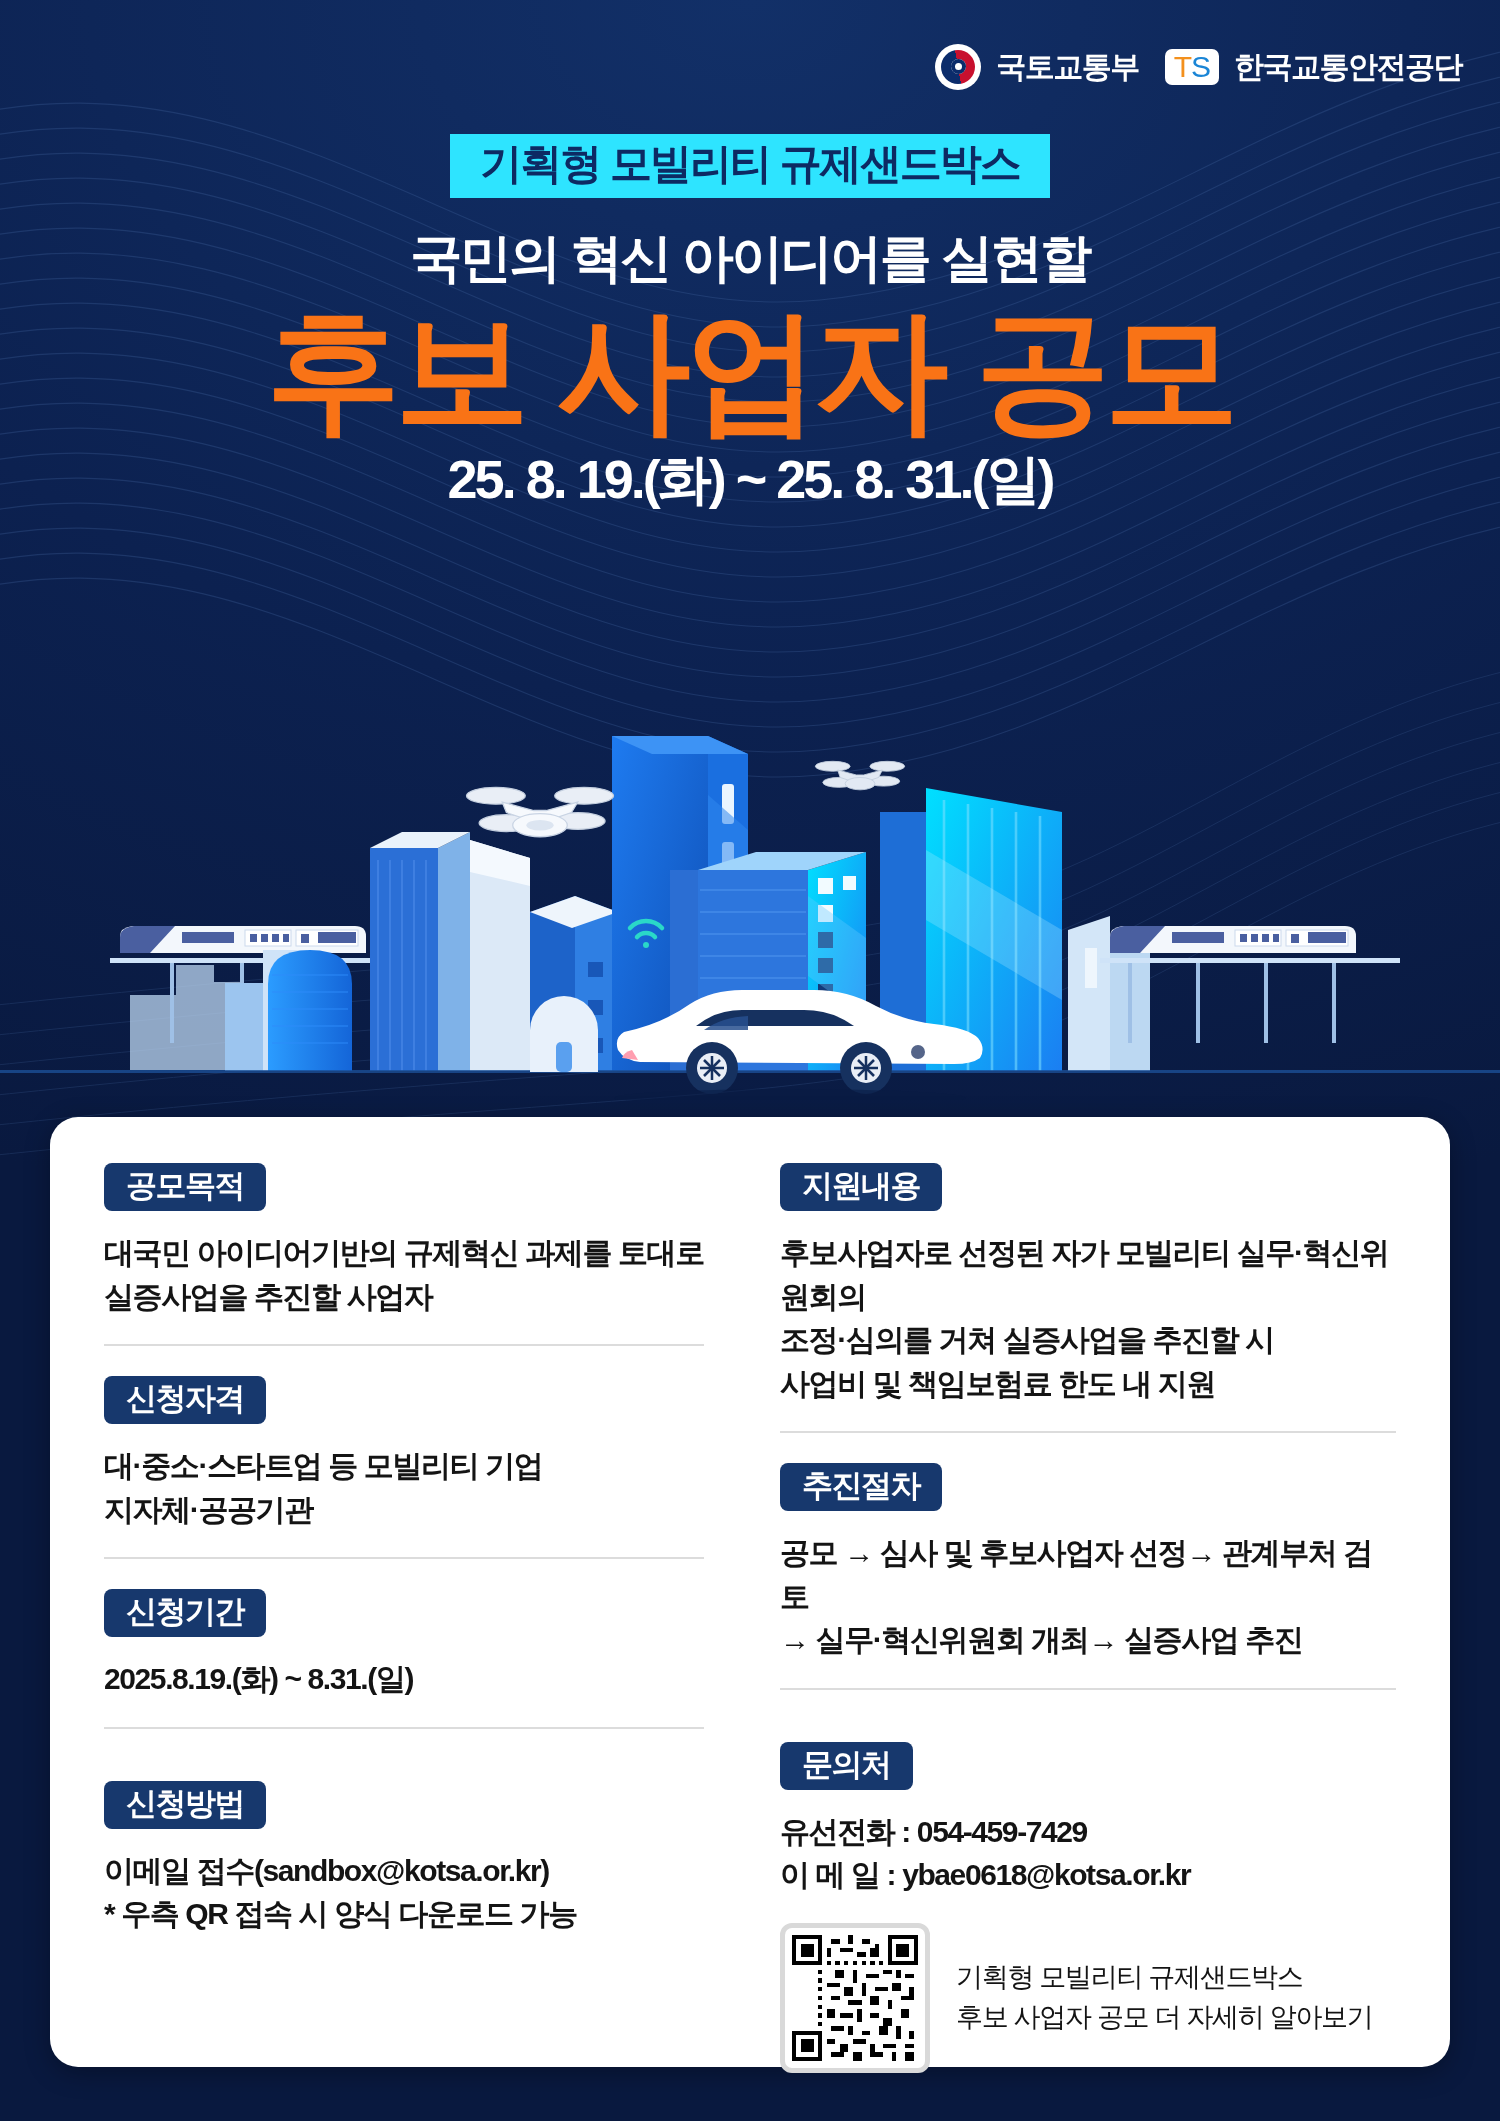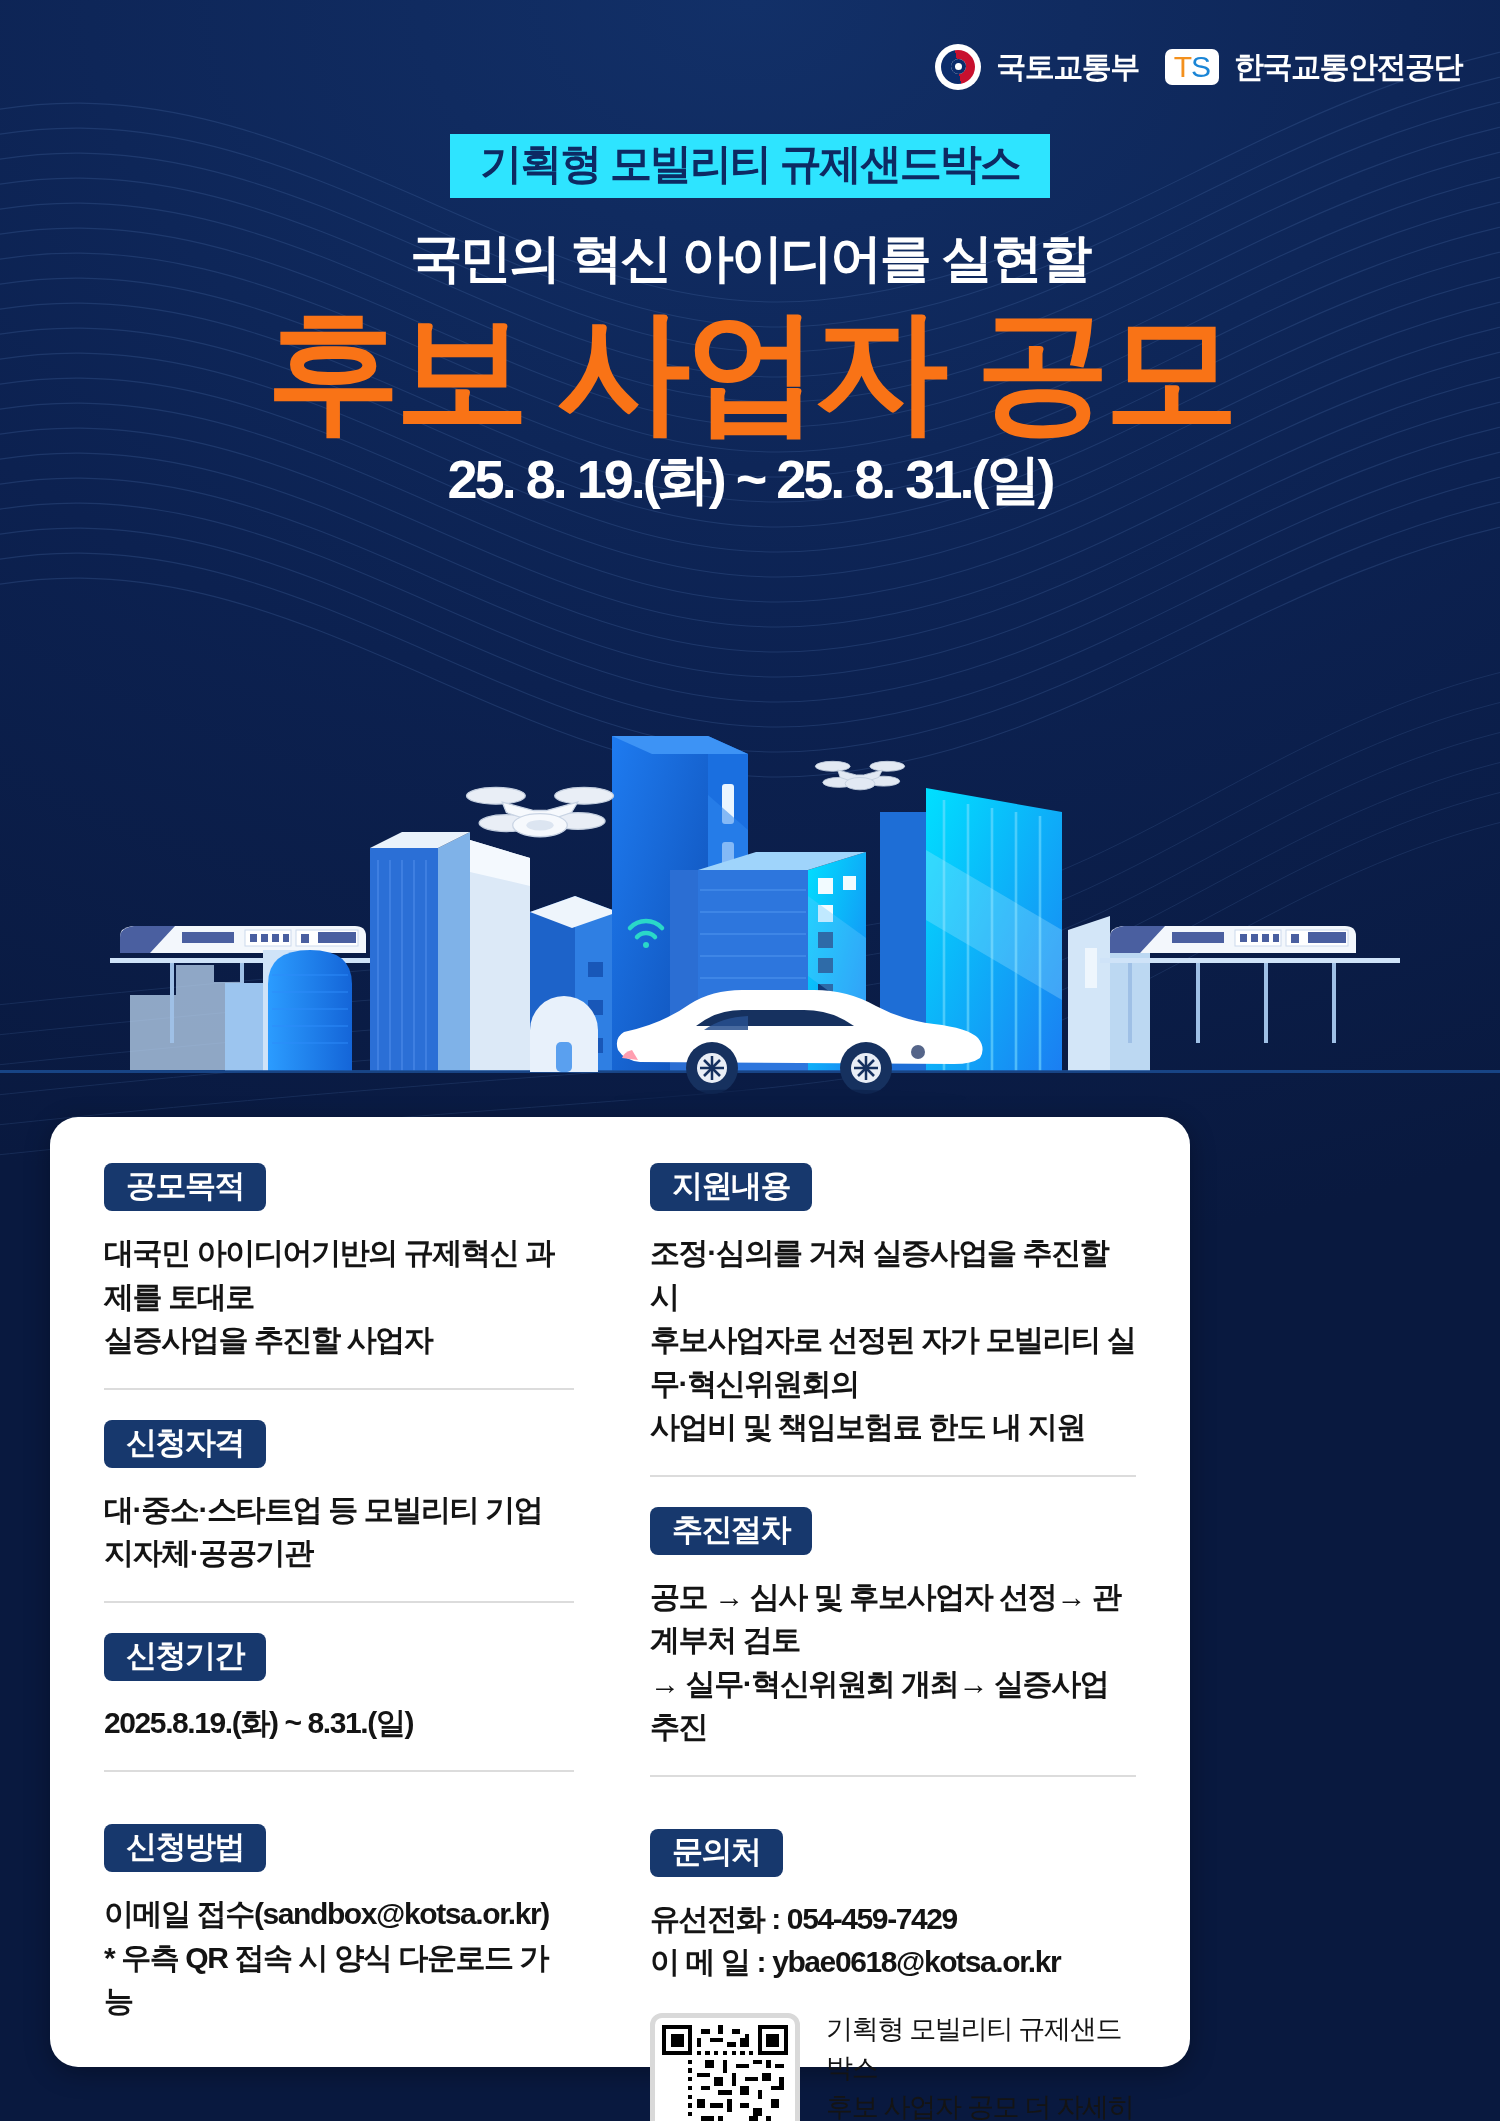--- a/index.html
+++ b/index.html
@@ -38,21 +38,21 @@
                letter-spacing:-2px; padding:9px 30px 13px; margin-top:134px; line-height:1; }
   .hero-sub { color:#ffffff; font-size:52px; font-weight:bold; letter-spacing:-2.5px; margin-top:32px; line-height:1.1; }
   .hero-main { color:#f97316; font-size:134px; font-weight:bold; letter-spacing:-5px; line-height:1.05; margin-top:14px; }
   .hero-date { color:#ffffff; font-size:54px; font-weight:bold; letter-spacing:-3px; margin-top:8px; line-height:1.1; }
 
   
   .city { position:absolute; left:0; right:0; top:700px; height:400px; }
   .city svg { display:block; width:1500px; height:400px; }
 
   
-  .card { position:absolute; left:50px; top:1117px; width:1140px; height:950px;
+  .card { position:absolute; left:50px; top:1117px; width:1400px; height:950px;
           background:#ffffff; border-radius:28px; box-shadow:0 6px 26px rgba(0,0,0,.3); }
   .card-inner { display:flex; padding:46px 54px 36px 54px; height:100%; }
   .col { width:50%; }
   .col-left { padding-right:46px; }
   .col-right { padding-left:30px; }
 
   .block { margin-bottom:6px; }
   .sec-badge { display:inline-block; background:#17386d; color:#ffffff; font-size:31px; font-weight:bold;
                letter-spacing:-1.5px; padding:7px 22px 10px; border-radius:8px; line-height:1; }
   .sec-body { margin-top:20px; color:#141414; font-size:30px; font-weight:bold; letter-spacing:-1.4px; line-height:1.45; }
@@ -405,22 +405,22 @@
         </div>
       </div>
 
     </div>
 
     <div class="col col-right">
 
       <div class="block">
         <div class="sec-badge">지원내용</div>
         <div class="sec-body">
+          <div>후보사업자로 선정된 자가 모빌리티 실무·혁신위원회의</div>
           <div>조정·심의를 거쳐 실증사업을 추진할 시</div>
-          <div>후보사업자로 선정된 자가 모빌리티 실무·혁신위원회의</div>
           <div>사업비 및 책임보험료 한도 내 지원</div>
         </div>
       </div>
       <div class="divider"></div>
 
       <div class="block">
         <div class="sec-badge">추진절차</div>
         <div class="sec-body">
           <div>공모  → 심사 및 후보사업자 선정→ 관계부처 검토</div>
           <div>→ 실무·혁신위원회 개최→ 실증사업 추진</div>

